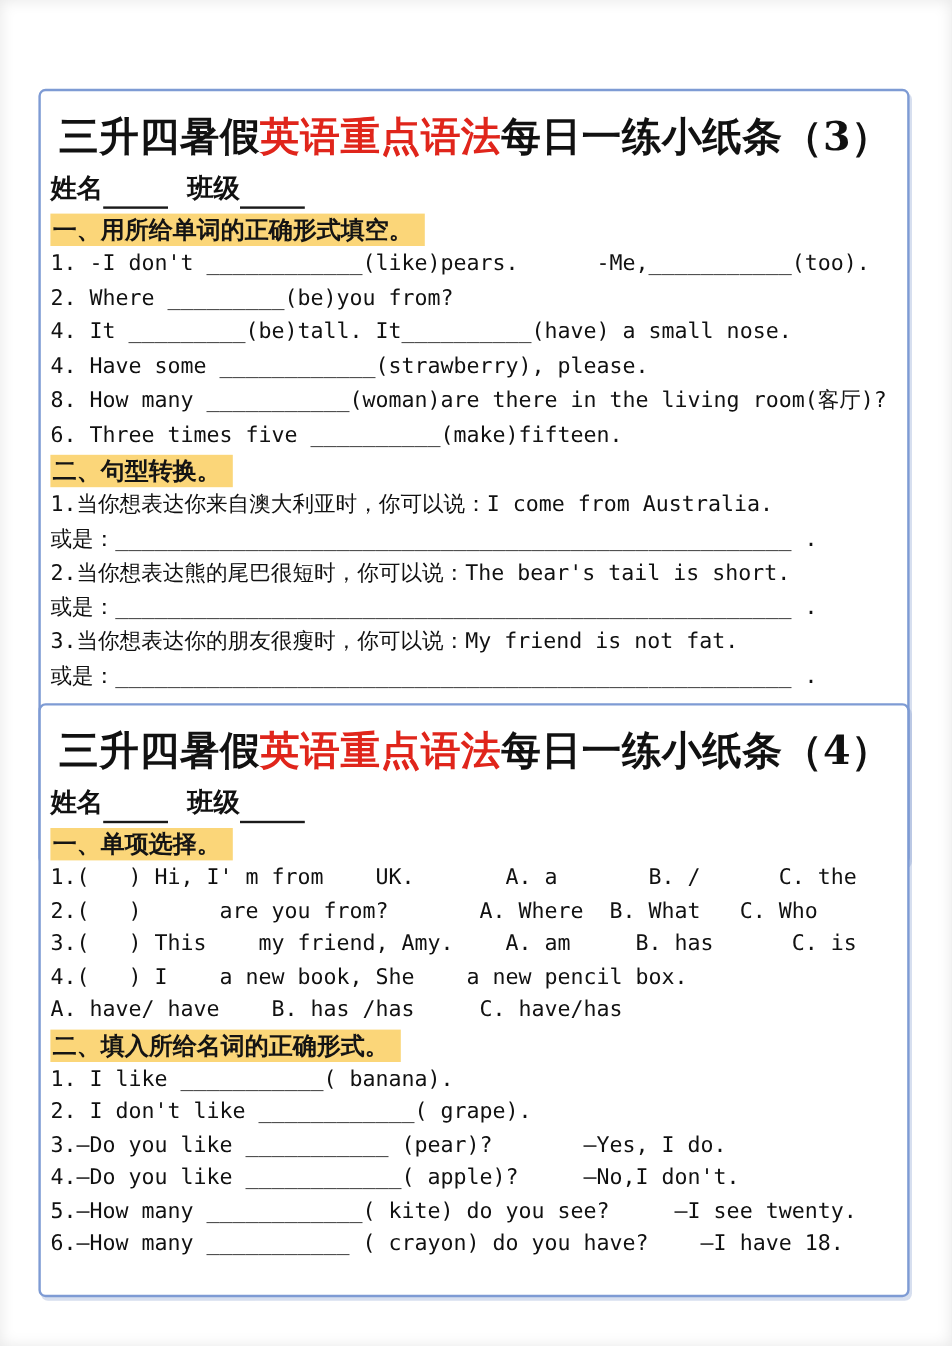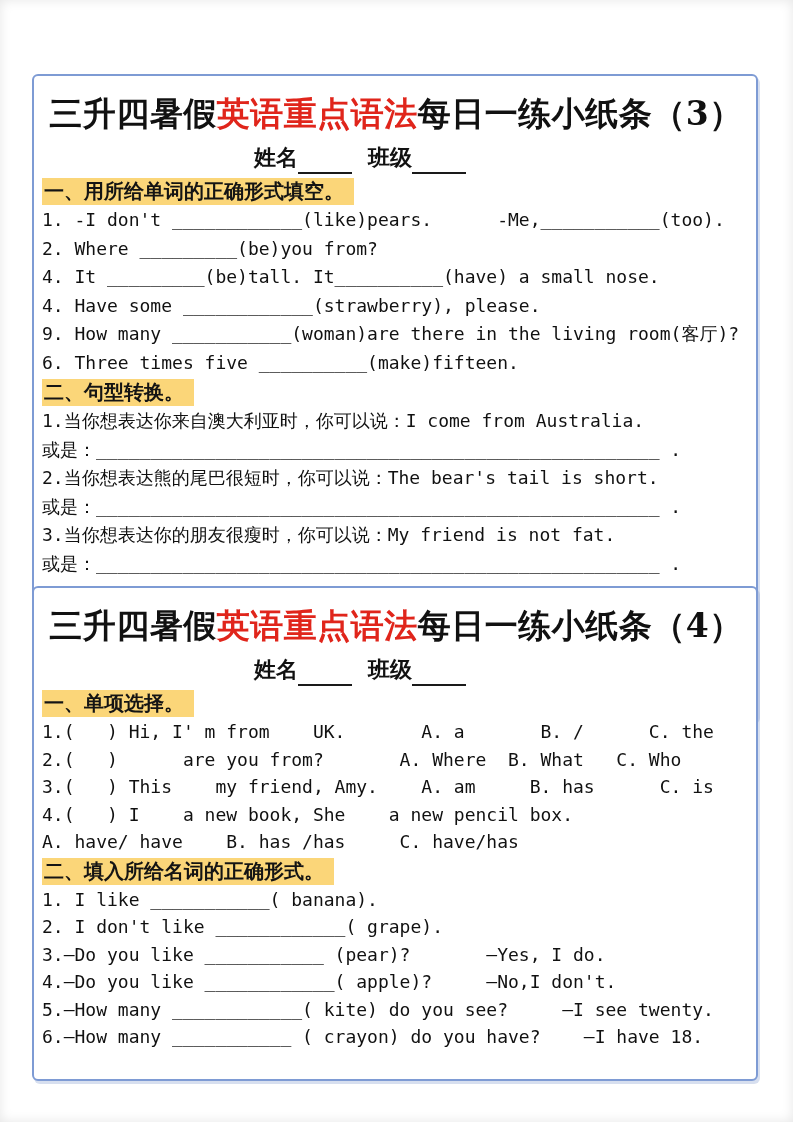--- a/index.html
+++ b/index.html
@@ -42,21 +42,21 @@
     margin-top: 8px;
     letter-spacing: 0.5px;
   }
   .title-red { color: #e0251b; }
 
   .name-line {
     font-family: "DejaVu Serif", serif;
     font-weight: 700;
     font-size: 22px;
     line-height: 34px;
-    text-align: center;
+    text-align: left;
     padding-right: 72px;
     margin: 2px 0 4px 0;
   }
   .blank-rule {
     display: inline-block;
     width: 54px;
     height: 22px;
     border-bottom: 2px solid #1a1a1a;
     vertical-align: bottom;
   }
@@ -96,21 +96,21 @@
     </div>
 
     <div class="section">
       <div class="section-header-wrap">
         <span class="section-header">一、用所给单词的正确形式填空。</span>
       </div>
       <div class="line">1. -I don't ____________(like)pears.      -Me,___________(too).</div>
       <div class="line">2. Where _________(be)you from?</div>
       <div class="line">4. It _________(be)tall. It__________(have) a small nose.</div>
       <div class="line">4. Have some ____________(strawberry), please.</div>
-      <div class="line">9. How many ___________(woman)are there in the living room(客厅)?</div>
+      <div class="line">8. How many ___________(woman)are there in the living room(客厅)?</div>
       <div class="line">6. Three times five __________(make)fifteen.</div>
     </div>
 
     <div class="section">
       <div class="section-header-wrap">
         <span class="section-header">二、句型转换。</span>
       </div>
       <div class="line">1.当你想表达你来自澳大利亚时，你可以说：I come from Australia.</div>
       <div class="line">或是：____________________________________________________ .</div>
       <div class="line">2.当你想表达熊的尾巴很短时，你可以说：The bear's tail is short.</div>

